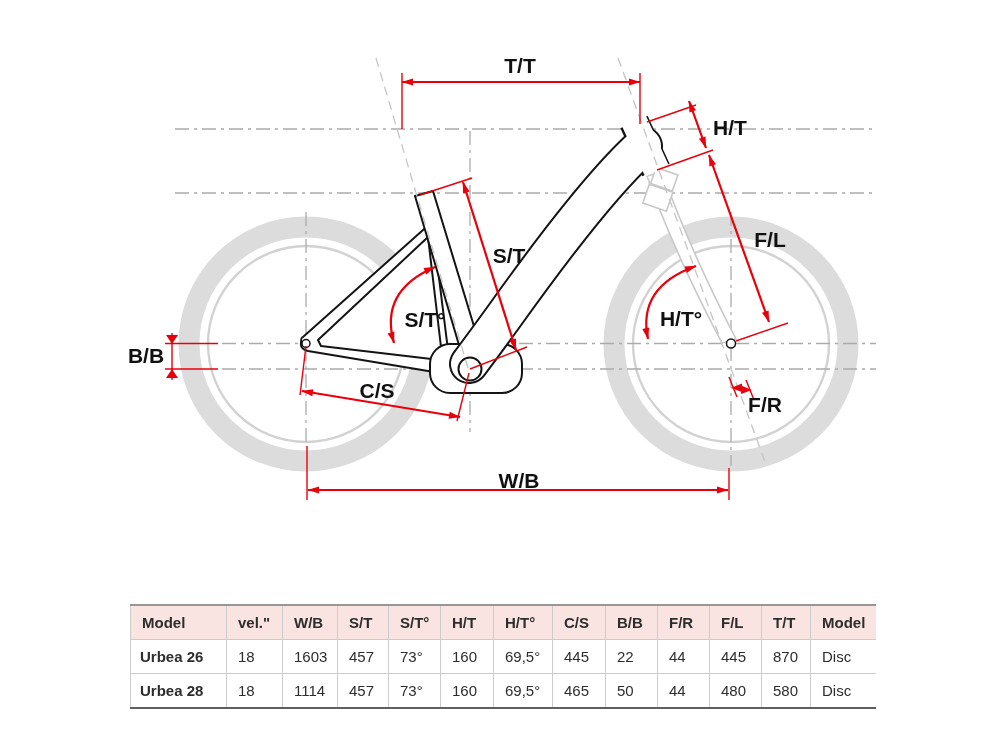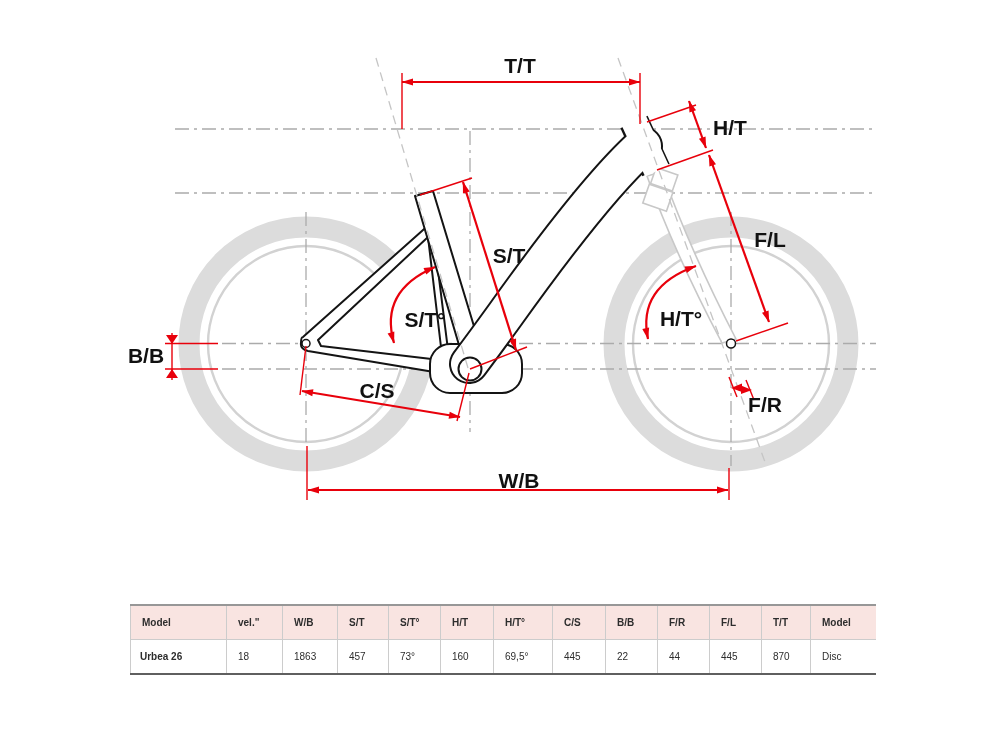--- a/index.html
+++ b/index.html
@@ -13,21 +13,21 @@
   .headB{fill:none;stroke:#141414;stroke-width:30;}
   .headW{fill:none;stroke:#ffffff;stroke-width:26;}
   .tube{fill:#ffffff;stroke:#141414;stroke-width:2;stroke-linejoin:round;}
   .fork{fill:#ffffff;stroke:#c8c8c8;stroke-width:1.6;}
   .dim{stroke:#e8000b;stroke-width:2.2;fill:none;marker-start:url(#arr);marker-end:url(#arr);}
   .ext{stroke:#e8000b;stroke-width:1.4;fill:none;}
   .lab{font:700 21px "Liberation Sans",sans-serif;fill:#111;text-anchor:middle;}
   .red{fill:#e8000b;}
   
   #spec-table{position:absolute;left:130px;top:604px;width:760px;border-collapse:collapse;
-              font-size:10px;color:#2d2d2d;table-layout:fixed;
+              font-size:15px;color:#2d2d2d;table-layout:fixed;
               border-top:2px solid #979797;border-bottom:2px solid #5f5f5f;}
   #spec-table th,#spec-table td{border:1px solid #cccccc;padding:6px 11px;text-align:left;
               height:21px;overflow:hidden;white-space:nowrap;}
   #spec-table th{background:#f9e4e1;font-weight:700;}
   #spec-table td.model{font-weight:700;padding-left:9px;}
 </style>
 </head>
 <body>
 
 <div id="stage">
@@ -167,28 +167,43 @@
     <th>C/S</th>
     <th>B/B</th>
     <th>F/R</th>
     <th>F/L</th>
     <th>T/T</th>
     <th>Model</th>
   </tr>
   <tr>
     <td class="model">Urbea 26</td>
     <td>18</td>
-    <td>1863</td>
+    <td>1603</td>
     <td>457</td>
     <td>73°</td>
     <td>160</td>
     <td>69,5°</td>
     <td>445</td>
     <td>22</td>
     <td>44</td>
     <td>445</td>
     <td>870</td>
     <td>Disc</td>
   </tr>
+  <tr>
+    <td class="model">Urbea 28</td>
+    <td>18</td>
+    <td>1114</td>
+    <td>457</td>
+    <td>73°</td>
+    <td>160</td>
+    <td>69,5°</td>
+    <td>465</td>
+    <td>50</td>
+    <td>44</td>
+    <td>480</td>
+    <td>580</td>
+    <td>Disc</td>
+  </tr>
 </tbody>
     </table>
 
 </div>
 
 </body></html>

